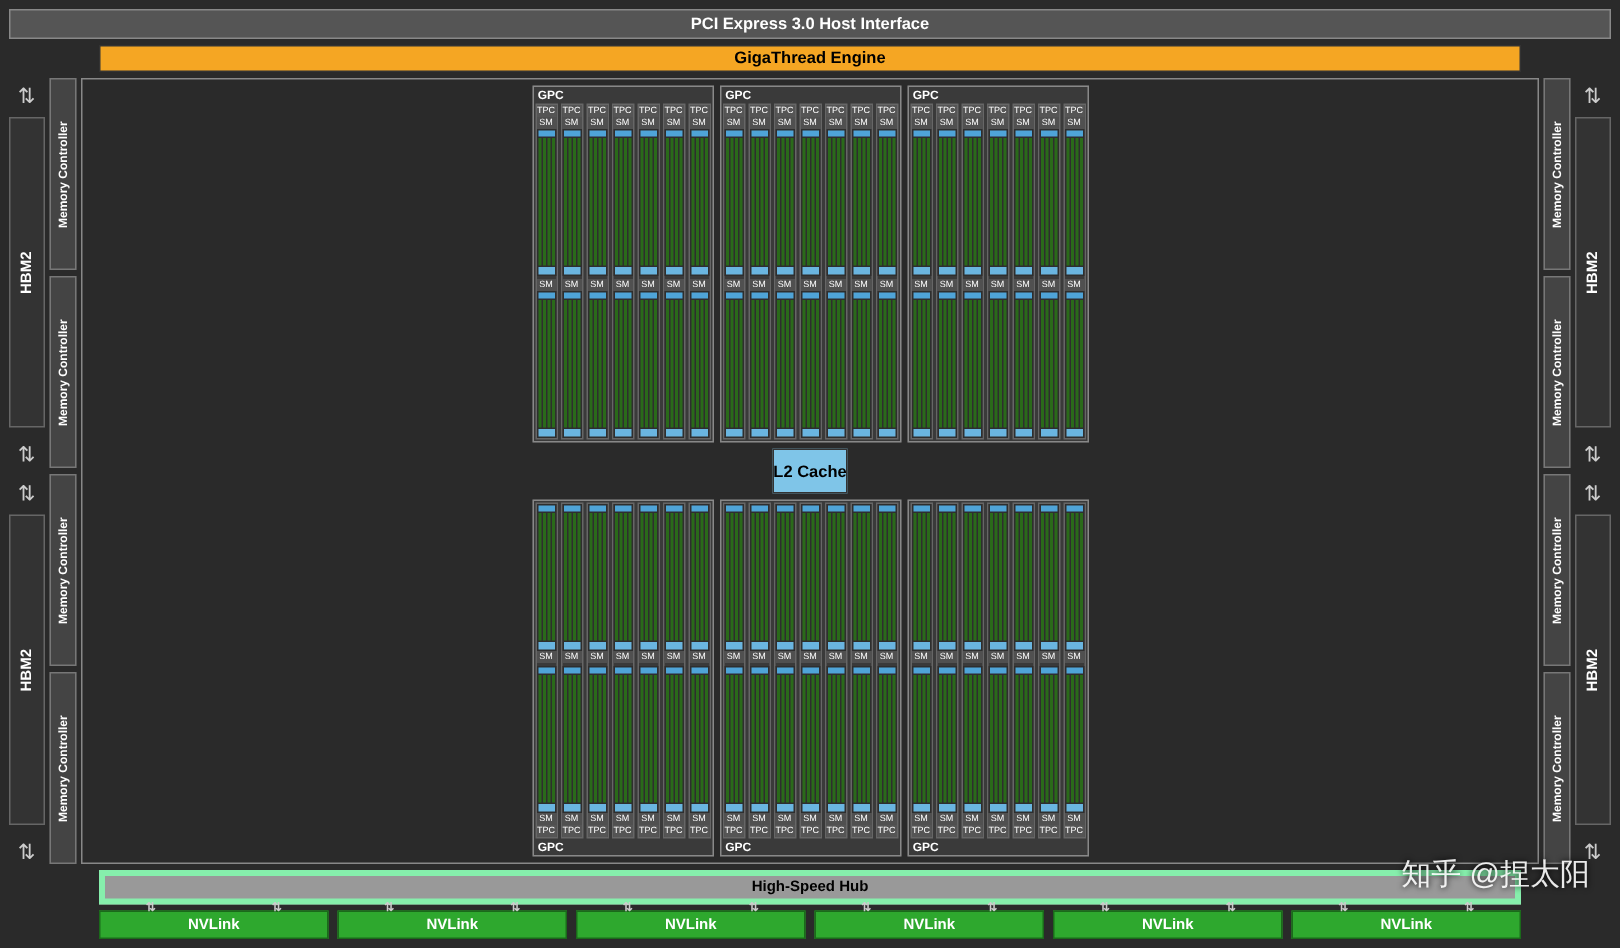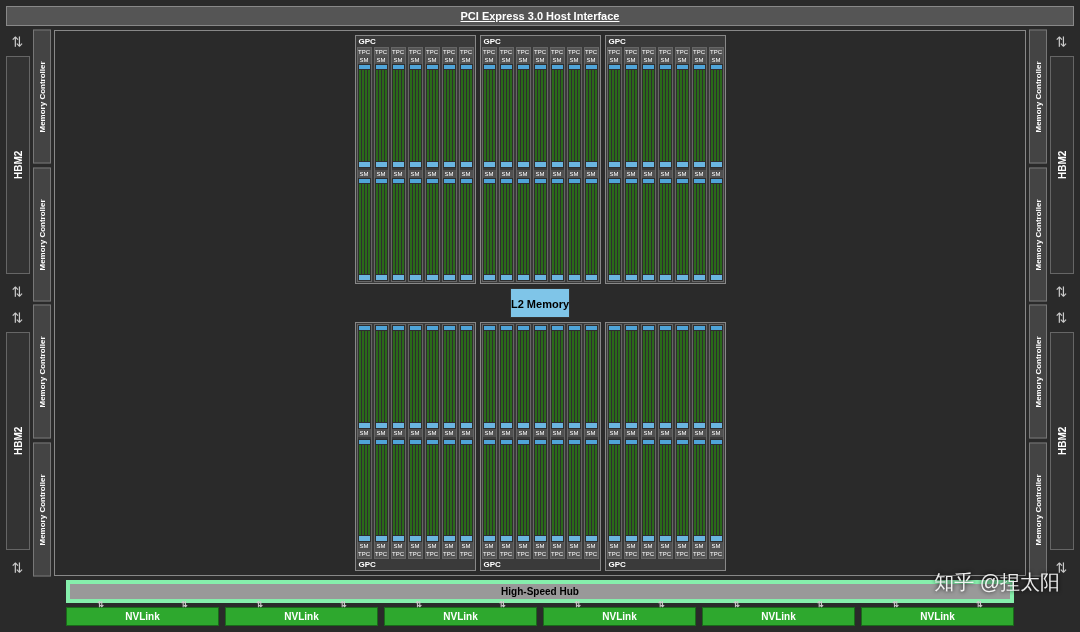--- a/index.html
+++ b/index.html
@@ -1,18 +1,18 @@
 <!DOCTYPE html>
 <html><head>
 <meta charset="utf-8">
 <style>
   * { box-sizing: border-box; margin: 0; padding: 0; }
   body { background: #2a2a2a; width: 1080px; height: 632px; overflow: hidden; font-family: Arial, sans-serif; color: #fff; }
   .chip { width: 1080px; height: 632px; padding: 6px; background: #2a2a2a; display: flex; flex-direction: column; gap: 4px; }
-  .pci-bar { background: #555; border: 1px solid #888; text-align: center; font-size: 11px; font-weight: bold; padding: 3px; text-decoration: underline; }
+  .pci-bar { background: #555; border: 1px solid #888; text-align: center; font-size: 11px; font-weight: bold; padding: 3px; }
   .giga-bar { background: #f5a623; border: 1px solid #333; text-align: center; font-size: 11px; font-weight: bold; padding: 2px; color: #000; margin: 0 60px; }
   .main { flex: 1; display: flex; gap: 3px; min-height: 0; }
   .arrows { height: 20px; display: flex; align-items: center; justify-content: center; font-size: 12px; color: #ccc; }
   .memctrl-col { display: flex; flex-direction: column; gap: 4px; width: 18px; }
   .memctrl { flex: 1; background: #444; border: 1px solid #777; display: flex; align-items: center; justify-content: center; writing-mode: vertical-rl; transform: rotate(180deg); font-size: 8px; font-weight: bold; }
   .center-col { flex: 1; display: flex; flex-direction: column; gap: 4px; border: 1px solid #888; padding: 4px; min-width: 0; align-items: center; }
   .gpc-row { flex: 1; display: flex; gap: 4px; min-height: 0; }
   .gpc { flex: 1; border: 1px solid #888; background: #3a3a3a; display: flex; flex-direction: column; position: relative; min-width: 0; padding: 1px; }
   .gpc-label-top { position: absolute; top: 1px; left: 3px; font-size: 8px; font-weight: bold; }
   .gpc-label-bot { position: absolute; bottom: 1px; left: 3px; font-size: 8px; font-weight: bold; }
@@ -39,20 +39,21 @@
   .side-outer { display: flex; gap: 3px; }
   .hbm-col { display: flex; flex-direction: column; gap: 6px; width: 24px; }
   .hbm-block { flex: 1; background: #333; border: 1px solid #666; display: flex; align-items: center; justify-content: center; writing-mode: vertical-rl; transform: rotate(180deg); font-size: 10px; font-weight: bold; }
   .arr-icon { display:inline-block; transform: rotate(90deg); font-size:14px; letter-spacing:-3px; }
 </style>
 </head>
 <body>
 
 <div class="chip">
   <div class="pci-bar">PCI Express 3.0 Host Interface</div>
+  <div class="giga-bar">GigaThread Engine</div>
 
   <div class="main">
 
     <div class="side-outer">
       <div class="hbm-col" id="hbm-left">
           <div class="arrows">
             <span class="arr-icon">⇄</span>
           </div>
           <div class="hbm-block">HBM2</div>
           <div class="arrows">
@@ -631,21 +632,21 @@
                     <div class="core"></div>
                     <div class="core"></div>
                     <div class="core"></div>
                   </div>
                   <div class="sm-bar-blue2"></div>
                 </div>
               </div>
             </div>
           </div>
         </div>
-      <div class="l2">L2 Memory</div>
+      <div class="l2">L2 Cache</div>
       <div class="gpc-row" id="gpc-row-1">
           <div class="gpc bot">
             <div class="gpc-label-bot">GPC</div>
             <div class="tpc-row">
               <div class="tpc">
                 <div class="sm-body">
                   <div class="sm-bar-blue"></div>
                   <div class="sm-cores">
                     <div class="core"></div>
                     <div class="core"></div>

